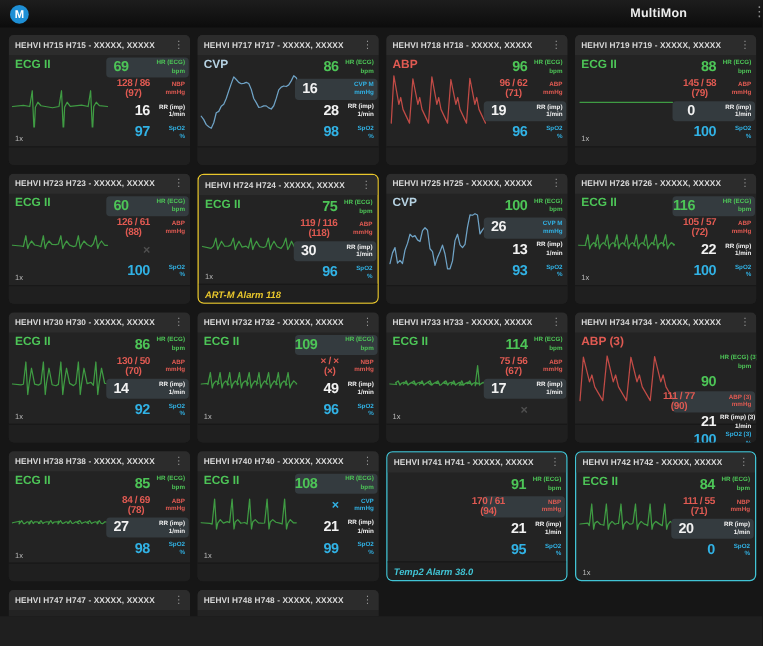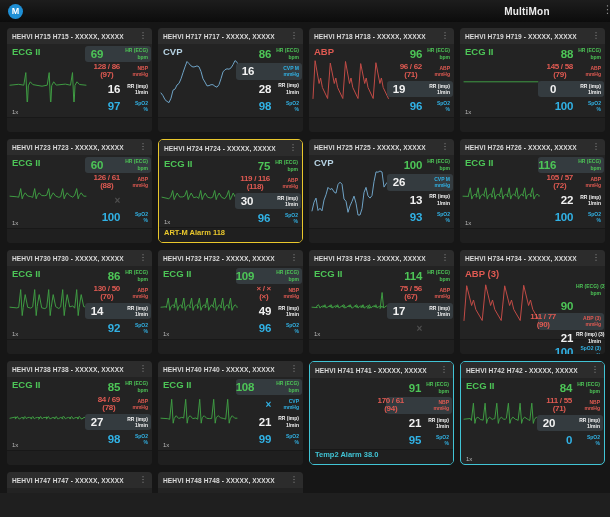--- a/index.html
+++ b/index.html
@@ -66,22 +66,22 @@
   .vrow.hl{background:#343b3f;gap:20px;}
   .vnum{font-weight:700;font-size:11.5px;letter-spacing:-.3px;white-space:nowrap;}
   .vnum.bp{font-size:8px;line-height:1.12;text-align:center;margin-left:29px;}
   .vnum.xmark{font-size:10px;}
   .vlab{
     width:25px;flex:0 0 25px;font-size:5px;line-height:1.3;
     text-align:right;font-weight:700;white-space:nowrap;
   }
   .tfoot{
     height:15px;flex:0 0 15px;border-top:1px solid #181818;background:#1f1f1f;
-    display:flex;align-items:flex-start;padding:0 5px;
-    font-size:7.5px;font-weight:700;box-sizing:border-box;
+    display:flex;align-items:center;padding:0 5px;
+    font-size:7.5px;font-weight:700;box-sizing:border-box;font-style:italic;
   }
   .caret{margin-left:auto;color:#cccccc;font-size:7px;}
   
   .bottom-strip{height:24px;background:#1f1f1f;}
 </style>
 </head>
 <body>
 
 <div class="topbar">
   <div class="logo">M</div>

